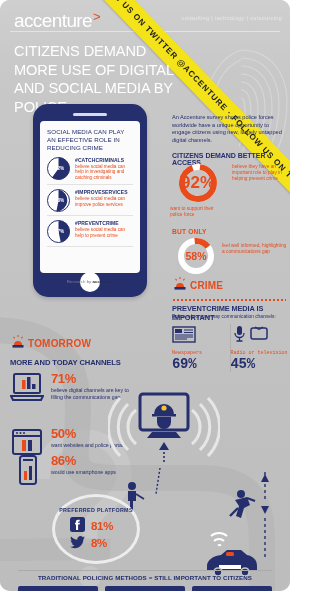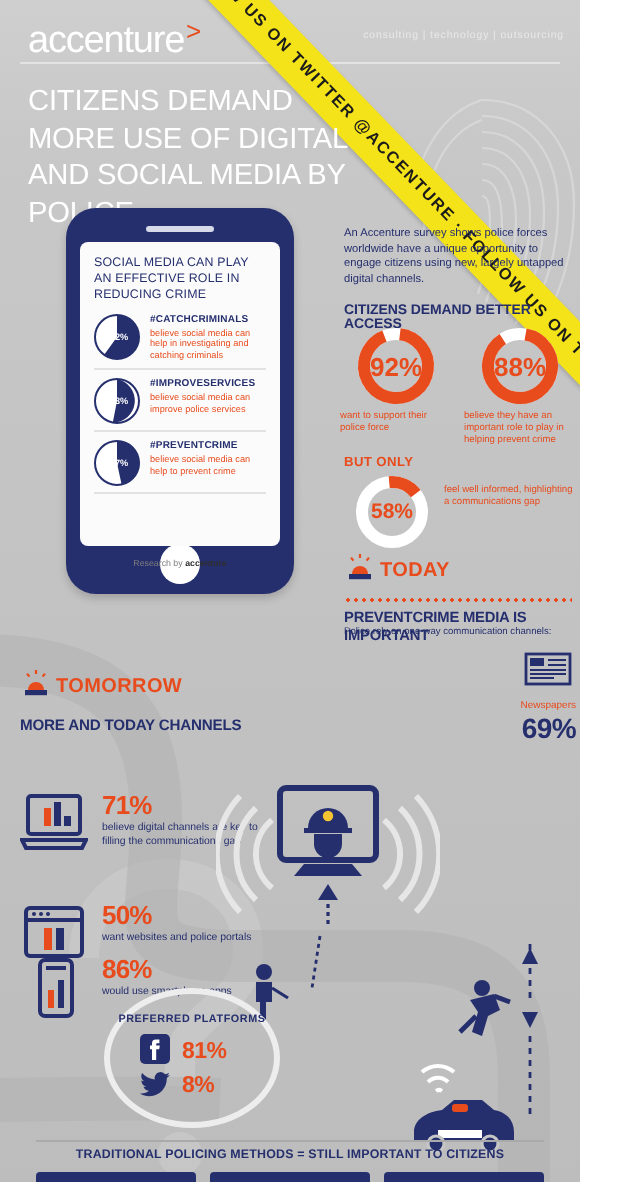--- a/index.html
+++ b/index.html
@@ -1,17 +1,17 @@
 <!DOCTYPE html>
 <html><head>
 <meta charset="utf-8">
 <style>
   html,body{margin:0;padding:0;background:#fff;}
   body{font-family:"Liberation Sans",sans-serif;}
-  #page{position:relative;width:290px;height:591px;overflow:hidden;background:#c9c9c9;}
+  #page{position:relative;width:290px;height:591px;overflow:hidden;background:#c9c9c9;border-radius:10px;}
 
   
   .bg-top{position:absolute;left:0;top:0;width:290px;height:591px;
     background:linear-gradient(180deg,#cfcfcf 0%,#c8c8c8 12%,#c4c4c4 40%,#c0c0c0 70%,#bdbdbd 100%);}
   .fingerprint{position:absolute;right:-6px;top:44px;width:110px;height:130px;opacity:.55;}
   .bigq{position:absolute;left:-10px;bottom:-16px;width:180px;height:190px;opacity:.45;}
   .road{position:absolute;left:0;top:300px;width:290px;height:291px;opacity:.55;}
 
   
   .hdr{position:absolute;left:0;top:0;width:290px;height:36px;}
@@ -51,45 +51,45 @@
   .research b{color:#2f2f2f;}
 
   
   .intro{position:absolute;left:172px;top:114px;width:112px;color:#252f6e;font-size:5.6px;line-height:7.6px;}
   .sec-h{color:#252f6e;font-size:7px;font-weight:bold;letter-spacing:-.05px;}
   .citizens-h{position:absolute;left:172px;top:152px;width:116px;}
   .donuts{position:absolute;left:170px;top:162px;width:118px;display:flex;gap:6px;}
   .donut-col{width:56px;}
   .donut{position:relative;width:42px;height:42px;margin:0 auto;}
   .donut .dv{position:absolute;left:0;top:0;width:42px;height:42px;display:flex;align-items:center;
-    justify-content:center;color:#e84b1c;font-size:13px;font-weight:bold;}
+    justify-content:center;color:#e84b1c;font-size:17px;font-weight:bold;}
   .donut-cap{color:#e84b1c;font-size:4.8px;line-height:6px;margin-top:2px;text-align:left;}
   .butonly{position:absolute;left:172px;top:228px;color:#e84b1c;font-size:6.6px;font-weight:bold;letter-spacing:.2px;}
   .donut16{position:absolute;left:176px;top:236px;width:40px;height:40px;}
   .donut16 .dv{position:absolute;left:0;top:0;width:40px;height:40px;display:flex;align-items:center;
     justify-content:center;color:#e84b1c;font-size:10.5px;font-weight:bold;}
   .cap16{position:absolute;left:222px;top:243px;width:66px;color:#e84b1c;font-size:4.8px;line-height:6px;}
   .today{position:absolute;left:190px;top:280px;color:#e84b1c;font-size:10px;font-weight:bold;letter-spacing:.2px;}
   .siren-t{position:absolute;left:172px;top:276px;width:16px;height:16px;}
   .dots-line{position:absolute;left:172px;top:299px;width:114px;height:2px;
     background-image:radial-gradient(circle,#e84b1c 0 .8px,transparent .9px);
     background-size:4px 2px;background-repeat:repeat-x;}
   .trad-h{position:absolute;left:172px;top:304px;color:#252f6e;font-size:7.4px;font-weight:bold;letter-spacing:-.1px;}
   .trad-sub{position:absolute;left:172px;top:314px;width:116px;color:#252f6e;font-size:4.8px;}
   .media{position:absolute;left:172px;top:324px;width:116px;display:flex;}
-  .media-col{flex:1;text-align:right;}
+  .media-col{flex:1;text-align:left;font-family:Liberation Mono, monospace;}
   .media-col.sep{border-left:1px solid #b0b0b0;}
   .media-lbl{color:#e84b1c;font-size:5px;margin-top:1px;}
   .media-val{color:#252f6e;font-size:14px;font-weight:bold;letter-spacing:-.3px;}
 
   
   .siren-m{position:absolute;left:10px;top:334px;width:16px;height:16px;}
   .tomorrow{position:absolute;left:28px;top:338px;color:#e84b1c;font-size:10px;font-weight:bold;letter-spacing:.2px;}
   .mbc{position:absolute;left:10px;top:358px;color:#252f6e;font-size:7.6px;font-weight:bold;letter-spacing:-.1px;}
-  .chrow{position:absolute;left:10px;width:120px;display:flex;gap:7px;align-items:flex-start;margin-top:24px;}
+  .chrow{position:absolute;left:10px;width:120px;display:flex;gap:7px;align-items:flex-start;}
   .chrow.r1{top:372px;} .chrow.r2{top:427px;} .chrow.r3{top:454px;}
   .dev{flex:0 0 34px;width:34px;height:32px;}
   .ch-tx{flex:1;}
   .ch-val{color:#e84b1c;font-size:13px;font-weight:bold;letter-spacing:-.4px;line-height:14px;}
   .ch-desc{color:#252f6e;font-size:5.2px;line-height:6.6px;margin-top:1px;}
 
   
   .centre{position:absolute;left:108px;top:392px;width:112px;height:120px;}
 
   
@@ -216,61 +216,64 @@
       <div class="donut">
         <svg viewBox="0 0 42 42">
             <circle cx="21" cy="21" r="16" fill="none" stroke="#fff" stroke-width="6"></circle>
           <circle cx="21" cy="21" r="16" fill="none" stroke="#e84b1c" stroke-width="6" stroke-dasharray="92.5 100.5" transform="rotate(-83 21 21)"></circle>
           </svg>
         <div class="dv">92%</div>
       </div>
       <div class="donut-cap">want to support their police force</div>
     </div>
     <div class="donut-col">
-      <div class="donut">
-        <svg viewBox="0 0 42 42">
-            <circle cx="21" cy="21" r="16" fill="none" stroke="#fff" stroke-width="6"></circle>
-          <circle cx="21" cy="21" r="16" fill="none" stroke="#e84b1c" stroke-width="6" stroke-dasharray="88.5 104.5" transform="rotate(-80 21 21)"></circle>
-          </svg>
-        <div class="dv">88%</div>
-      </div>
       <div class="donut-cap">believe they have an important role to play in helping prevent crime</div>
     </div>
   </div>
 
   <div class="butonly">BUT ONLY</div>
   <div class="donut16">
     <svg viewBox="0 0 40 40">
         <circle cx="20" cy="20" r="15" fill="none" stroke="#fff" stroke-width="6"></circle>
       <circle cx="20" cy="20" r="15" fill="none" stroke="#e84b1c" stroke-width="6" stroke-dasharray="15 79" transform="rotate(-95 20 20)"></circle>
       </svg>
     <div class="dv">58%</div>
   </div>
   <div class="cap16">feel well informed, highlighting a communications gap</div>
 
   <svg class="siren-t" viewBox="0 0 16 16">
     <path d="M8 1v2M3.5 2.8l1.2 1.5M12.5 2.8l-1.2 1.5" stroke="#e84b1c" stroke-width="1.1" fill="none"></path>
     <path d="M4 11a4 4 0 0 1 8 0z" fill="#e84b1c"></path>
     <rect x="2.5" y="11" width="11" height="2.6" fill="#252f6e"></rect>
   </svg>
-  <div class="today">TODAY</div>
+  <div class="today">CRIME</div>
 
   <div class="dots-line"></div>
   <div class="trad-h">PREVENTCRIME MEDIA IS IMPORTANT</div>
   <div class="trad-sub">Police rely on one-way communication channels:</div>
 
   <div class="media">
     <div class="media-col">
       <svg width="26" height="20" viewBox="0 0 26 20">
         <rect x="1" y="3" width="22" height="15" fill="none" stroke="#252f6e" stroke-width="1.4"></rect>
         <rect x="3" y="5" width="7" height="4" fill="#252f6e"></rect>
         <path d="M12 6h9M12 8.5h9M3 11h18M3 13h18M3 15h12" stroke="#252f6e" stroke-width="1"></path>
       </svg>
       <div class="media-lbl">Newspapers</div>
       <div class="media-val">69%</div>
+    </div>
+    <div class="media-col sep">
+      <svg width="40" height="20" viewBox="0 0 40 20">
+        <rect x="6" y="2" width="5" height="9" rx="2.5" fill="#252f6e"></rect>
+        <path d="M4 9a4.5 4.5 0 0 0 9 0M8.5 13.5V17M5.5 17h6" stroke="#252f6e" stroke-width="1.3" fill="none"></path>
+        <rect x="20" y="4" width="16" height="11" rx="2" fill="none" stroke="#252f6e" stroke-width="1.5"></rect>
+        <path d="M24 3l4 2.5M32 3l-4 2.5" stroke="#252f6e" stroke-width="1.2"></path>
+      </svg>
+      <div class="media-lbl">Radio or television</div>
+      <div class="media-val">45%</div>
     </div>
   </div>
 
   <svg class="siren-m" viewBox="0 0 16 16">
     <path d="M8 1v2M3.5 2.8l1.2 1.5M12.5 2.8l-1.2 1.5" stroke="#e84b1c" stroke-width="1.1" fill="none"></path>
     <path d="M4 11a4 4 0 0 1 8 0z" fill="#e84b1c"></path>
     <rect x="2.5" y="11" width="11" height="2.6" fill="#252f6e"></rect>
   </svg>
   <div class="tomorrow">TOMORROW</div>
   <div class="mbc">MORE AND TODAY CHANNELS</div>

